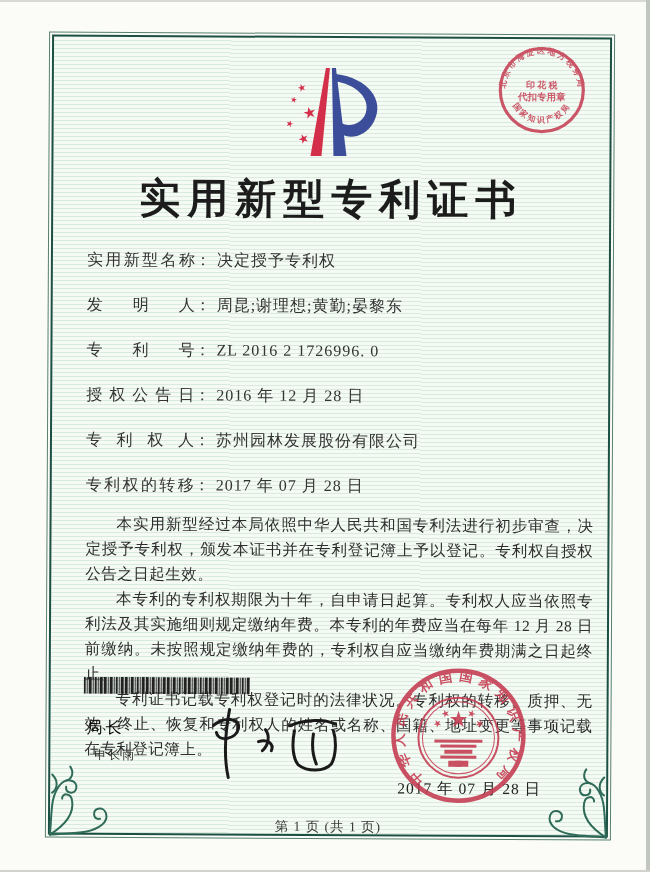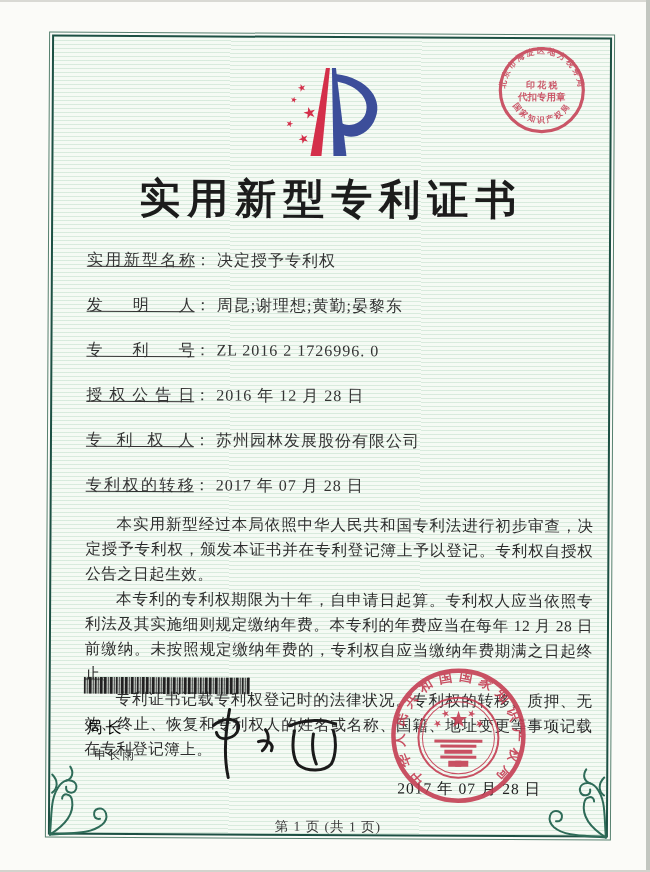--- a/index.html
+++ b/index.html
@@ -15,21 +15,21 @@
          border:2px solid #1d5044;
          background:
            repeating-linear-gradient(0deg, rgba(140,195,160,0.28) 0 1px, rgba(255,255,255,0) 1px 4px),
            #f5faf4;}
   .abs{position:absolute;}
   .cert-no{left:75px;top:80px;font-size:16px;letter-spacing:2px;color:#3a3a3a;}
   .title{left:47px;top:172px;width:566px;text-align:center;font-size:41px;font-weight:bold;
          letter-spacing:7px;color:#1c1c1c;}
   .fields{left:86px;top:251px;width:520px;}
   .f-row{height:45px;font-size:16px;color:#333;}
-  .f-label{display:inline-block;width:108px;text-align:justify;text-align-last:justify;text-decoration:underline;}
+  .f-label{display:inline-block;width:108px;text-align:justify;text-align-last:justify;}
   .f-value{margin-left:6px;letter-spacing:1px;}
   .paras{left:86px;top:512px;width:508px;font-size:15.5px;line-height:25px;
          text-align:justify;color:#2d2d2d;}
   .paras p{margin:0;text-indent:2em;letter-spacing:0.5px;}
   .barcode{left:85px;top:678px;}
   .signer-title{left:88px;top:719px;font-size:16px;letter-spacing:3px;color:#000000;}
   .signer-name{left:96px;top:748px;font-size:12px;letter-spacing:2px;color:#2b2b2b;}
   .signature{left:185px;top:698px;}
   .issue-date{left:399px;top:778px;font-size:15.5px;letter-spacing:1px;color:#222;z-index:1;}
   .office-seal{left:391px;top:666px;z-index:2;opacity:0.88;}

